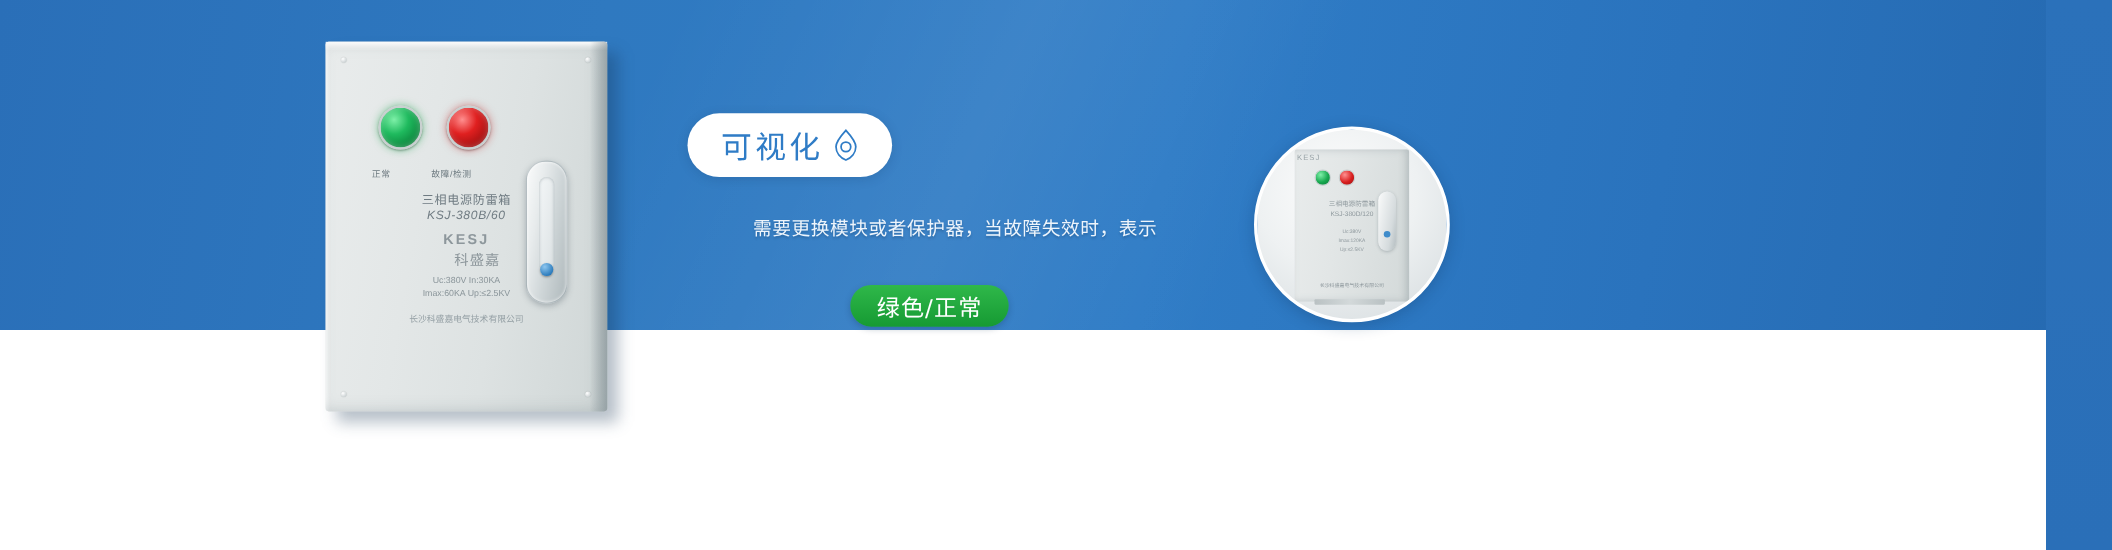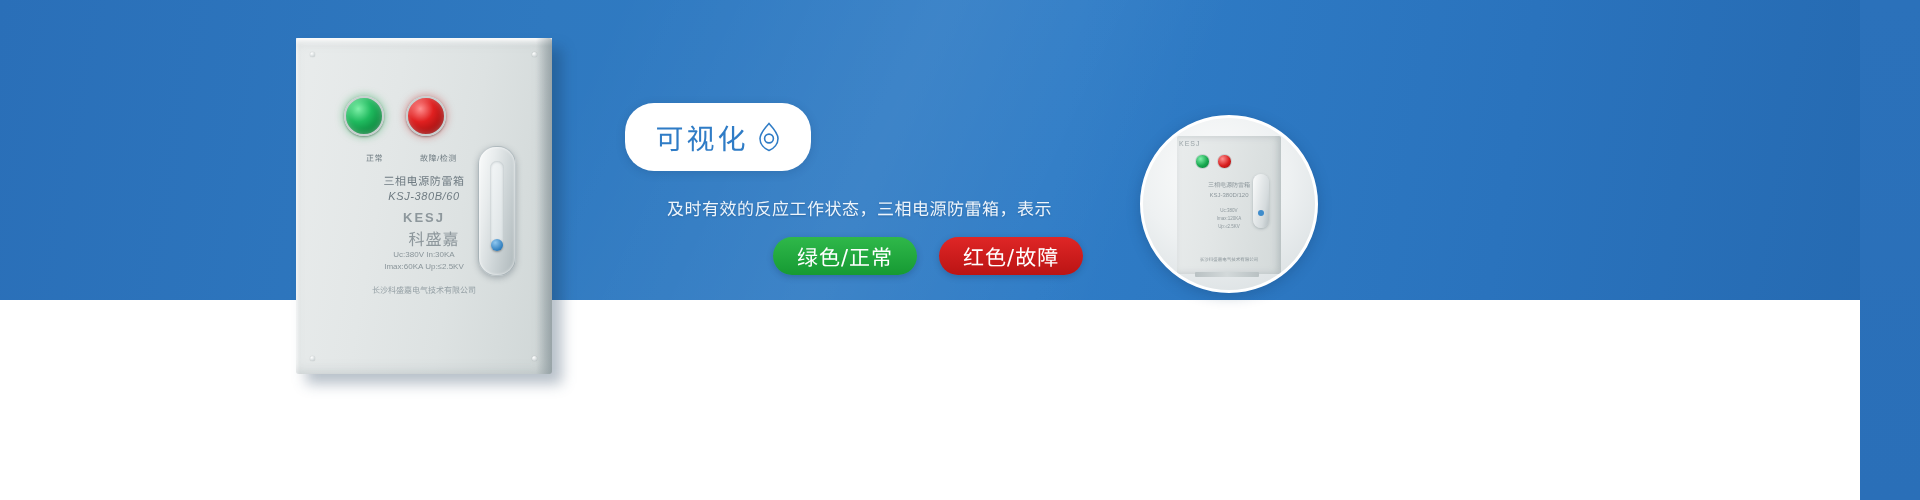--- a/index.html
+++ b/index.html
@@ -68,31 +68,31 @@
     box-shadow:0 0 8px rgba(20,160,70,.55), inset 0 0 6px rgba(255,255,255,.35), 0 1px 2px rgba(0,0,0,.35);
     border:2px solid #c9d0d0;
   }
   .led-red{
     left:110px;top:58px;
     background:radial-gradient(circle at 34% 30%, #ff8f8f 0%, #e02020 38%, #a51111 74%, #7d0c0c 100%);
     box-shadow:0 0 8px rgba(190,25,25,.5), inset 0 0 6px rgba(255,255,255,.3), 0 1px 2px rgba(0,0,0,.35);
     border:2px solid #c9d0d0;
   }
   .led-label{
-    position:absolute;font-size:8px;color:#6d7a80;letter-spacing:.5px;white-space:nowrap;margin-left:28px;
+    position:absolute;font-size:8px;color:#6d7a80;letter-spacing:.5px;white-space:nowrap;
   }
   .led-label-ok{left:42px;top:114px;}
   .led-label-fault{left:96px;top:114px;}
   .prod-text{
     position:absolute;left:0;right:0;text-align:center;color:#7c878d;white-space:nowrap;
   }
   .pt1{top:134px;font-size:11px;color:#6f7b82;letter-spacing:.6px;}
   .pt2{top:152px;font-size:11px;color:#6f7b82;letter-spacing:.6px;font-style:italic;}
   .pt-brand{top:172px;font-size:13px;color:#8d979c;letter-spacing:2px;font-weight:bold;}
-  .pt-brand2{top:188px;font-size:16px;color:#8d979c;letter-spacing:1px;padding-left:20px;}
+  .pt-brand2{top:188px;font-size:13px;color:#8d979c;letter-spacing:1px;padding-left:20px;}
   .pt3{top:212px;font-size:8px;color:#8a959a;}
   .pt4{top:224px;font-size:8px;color:#8a959a;}
   .pt5{top:246px;font-size:8px;color:#95a0a5;}
   .latch{
     position:absolute;left:182px;top:108px;width:36px;height:128px;
     border-radius:18px;
     background:linear-gradient(100deg,#fbfcfc 0%,#e7ebec 30%,#cfd6d8 58%,#aeb8bb 100%);
     box-shadow:0 2px 6px rgba(60,75,85,.35), inset 0 0 3px rgba(255,255,255,.9);
     border:1px solid rgba(160,172,176,.6);
   }
@@ -109,21 +109,21 @@
   }
   .prod-bolt{
     position:absolute;width:5px;height:5px;border-radius:50%;
     background:radial-gradient(circle at 35% 30%,#fff,#b9c2c4);
     box-shadow:0 0 1px rgba(0,0,0,.25);
   }
 
   
   .pill{
     position:absolute;left:625px;top:103px;
-    width:186px;height:68px;border-radius:29px;
+    width:186px;height:58px;border-radius:29px;
     background:#ffffff;
     display:flex;align-items:center;justify-content:center;gap:8px;
     box-shadow:0 2px 10px rgba(15,50,90,.18);
   }
   .pill-text{
     font-size:28px;color:#2f7cc6;letter-spacing:3px;
     font-family:"DejaVu Sans","Liberation Sans",sans-serif;
   }
   .pill-icon{display:flex;align-items:center;justify-content:center;}
 
@@ -143,21 +143,21 @@
   .subtitle{
     position:absolute;left:640px;top:196px;width:412px;
     text-align:right;color:#eef5fc;font-size:17px;line-height:1.55;
     letter-spacing:.5px;
     font-family:"DejaVu Sans","Liberation Sans",sans-serif;
     text-shadow:0 1px 2px rgba(18,50,85,.30);
   }
 
   
   .badges{
-    position:absolute;left:773px;top:237px;display:flex;gap:22px;
+    position:absolute;left:773px;top:259px;display:flex;
   }
   .badge{
     height:38px;border-radius:19px;display:flex;align-items:center;justify-content:center;
     padding:0 24px;font-size:21px;color:#ffffff;letter-spacing:1px;white-space:nowrap;
     font-family:"DejaVu Sans","Liberation Sans",sans-serif;
     box-shadow:0 2px 6px rgba(10,40,70,.25);
   }
   .badge-green{background:linear-gradient(180deg,#2fb84a 0%,#169a33 100%);}
   .badge-red{background:linear-gradient(180deg,#df2626 0%,#bb1414 100%);}
 
@@ -245,26 +245,25 @@
     <span class="pill-icon">
       <svg width="24" height="30" viewBox="0 0 24 30" aria-hidden="true">
         <path d="M12 1.5 C17.5 7.5 21 12 21 16.5 C21 22 17 26.5 12 28.5 C7 26.5 3 22 3 16.5 C3 12 6.5 7.5 12 1.5 Z" fill="none" stroke="#2f7cc6" stroke-width="1.6"></path>
         <circle cx="12" cy="16.5" r="4.4" fill="none" stroke="#2f7cc6" stroke-width="1.6"></circle>
       </svg>
     </span>
   </div>
 
 
   <div class="subtitle">
-    <div>及时有效的反应工作状态，三相电源防雷箱，表示</div>
+    <div>需要更换模块或者保护器，当故障失效时，表示</div>
   </div>
 
   <div class="badges">
     <div class="badge badge-green">绿色/正常</div>
-    <div class="badge badge-red">红色/故障</div>
   </div>
 
   <div class="circle">
     <div class="c-body"></div>
     <div class="c-text c-logo">KESJ</div>
     <div class="c-led c-led-g"></div>
     <div class="c-led c-led-r"></div>
     <div class="c-latch">
       <div class="c-latch-knob"></div>
     </div>

